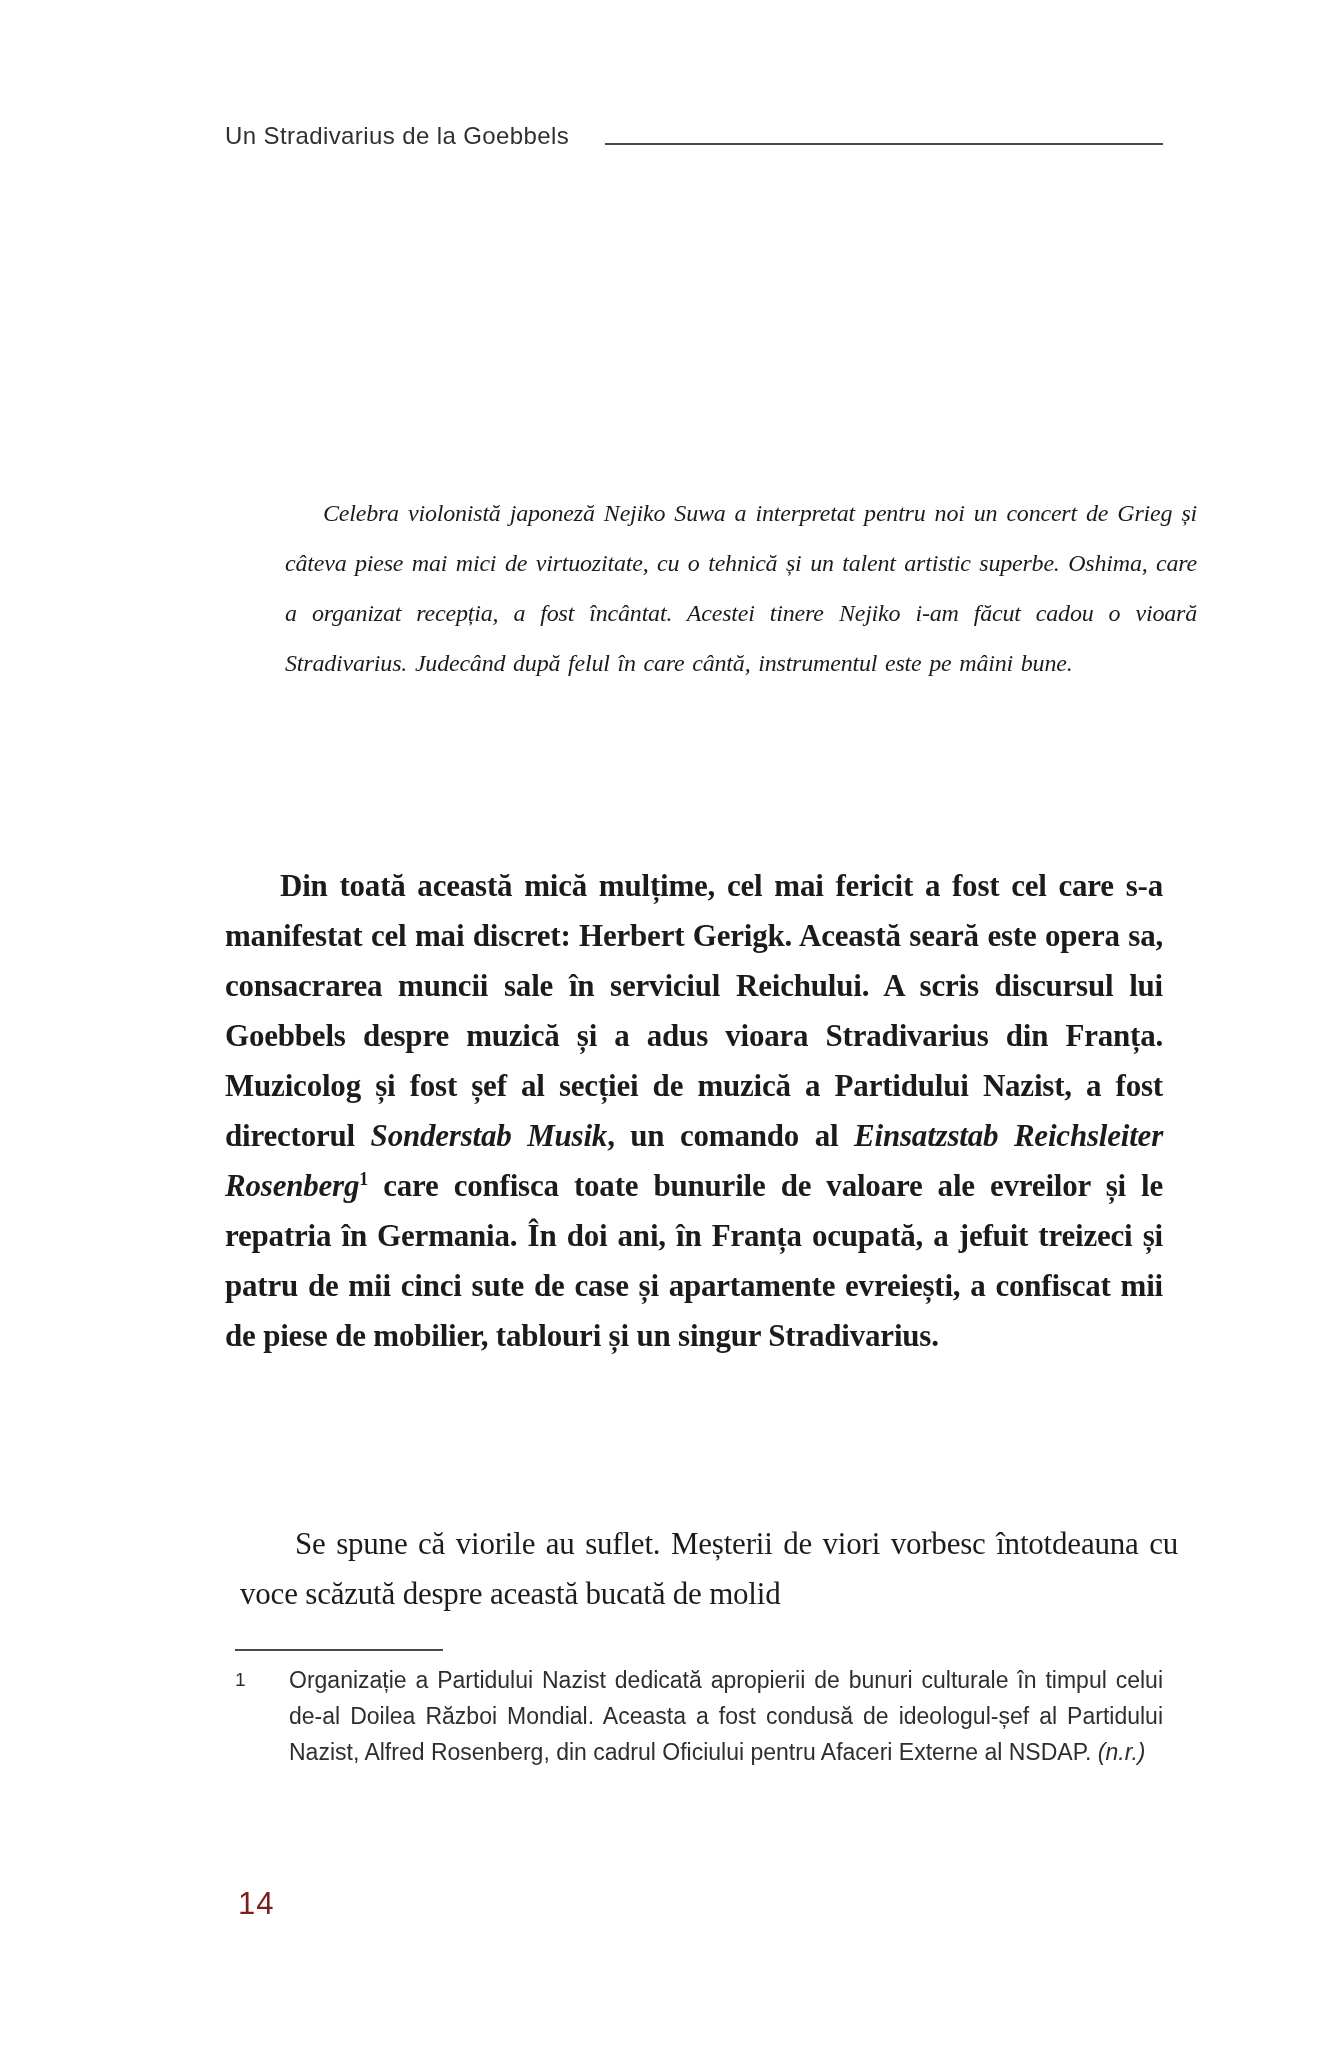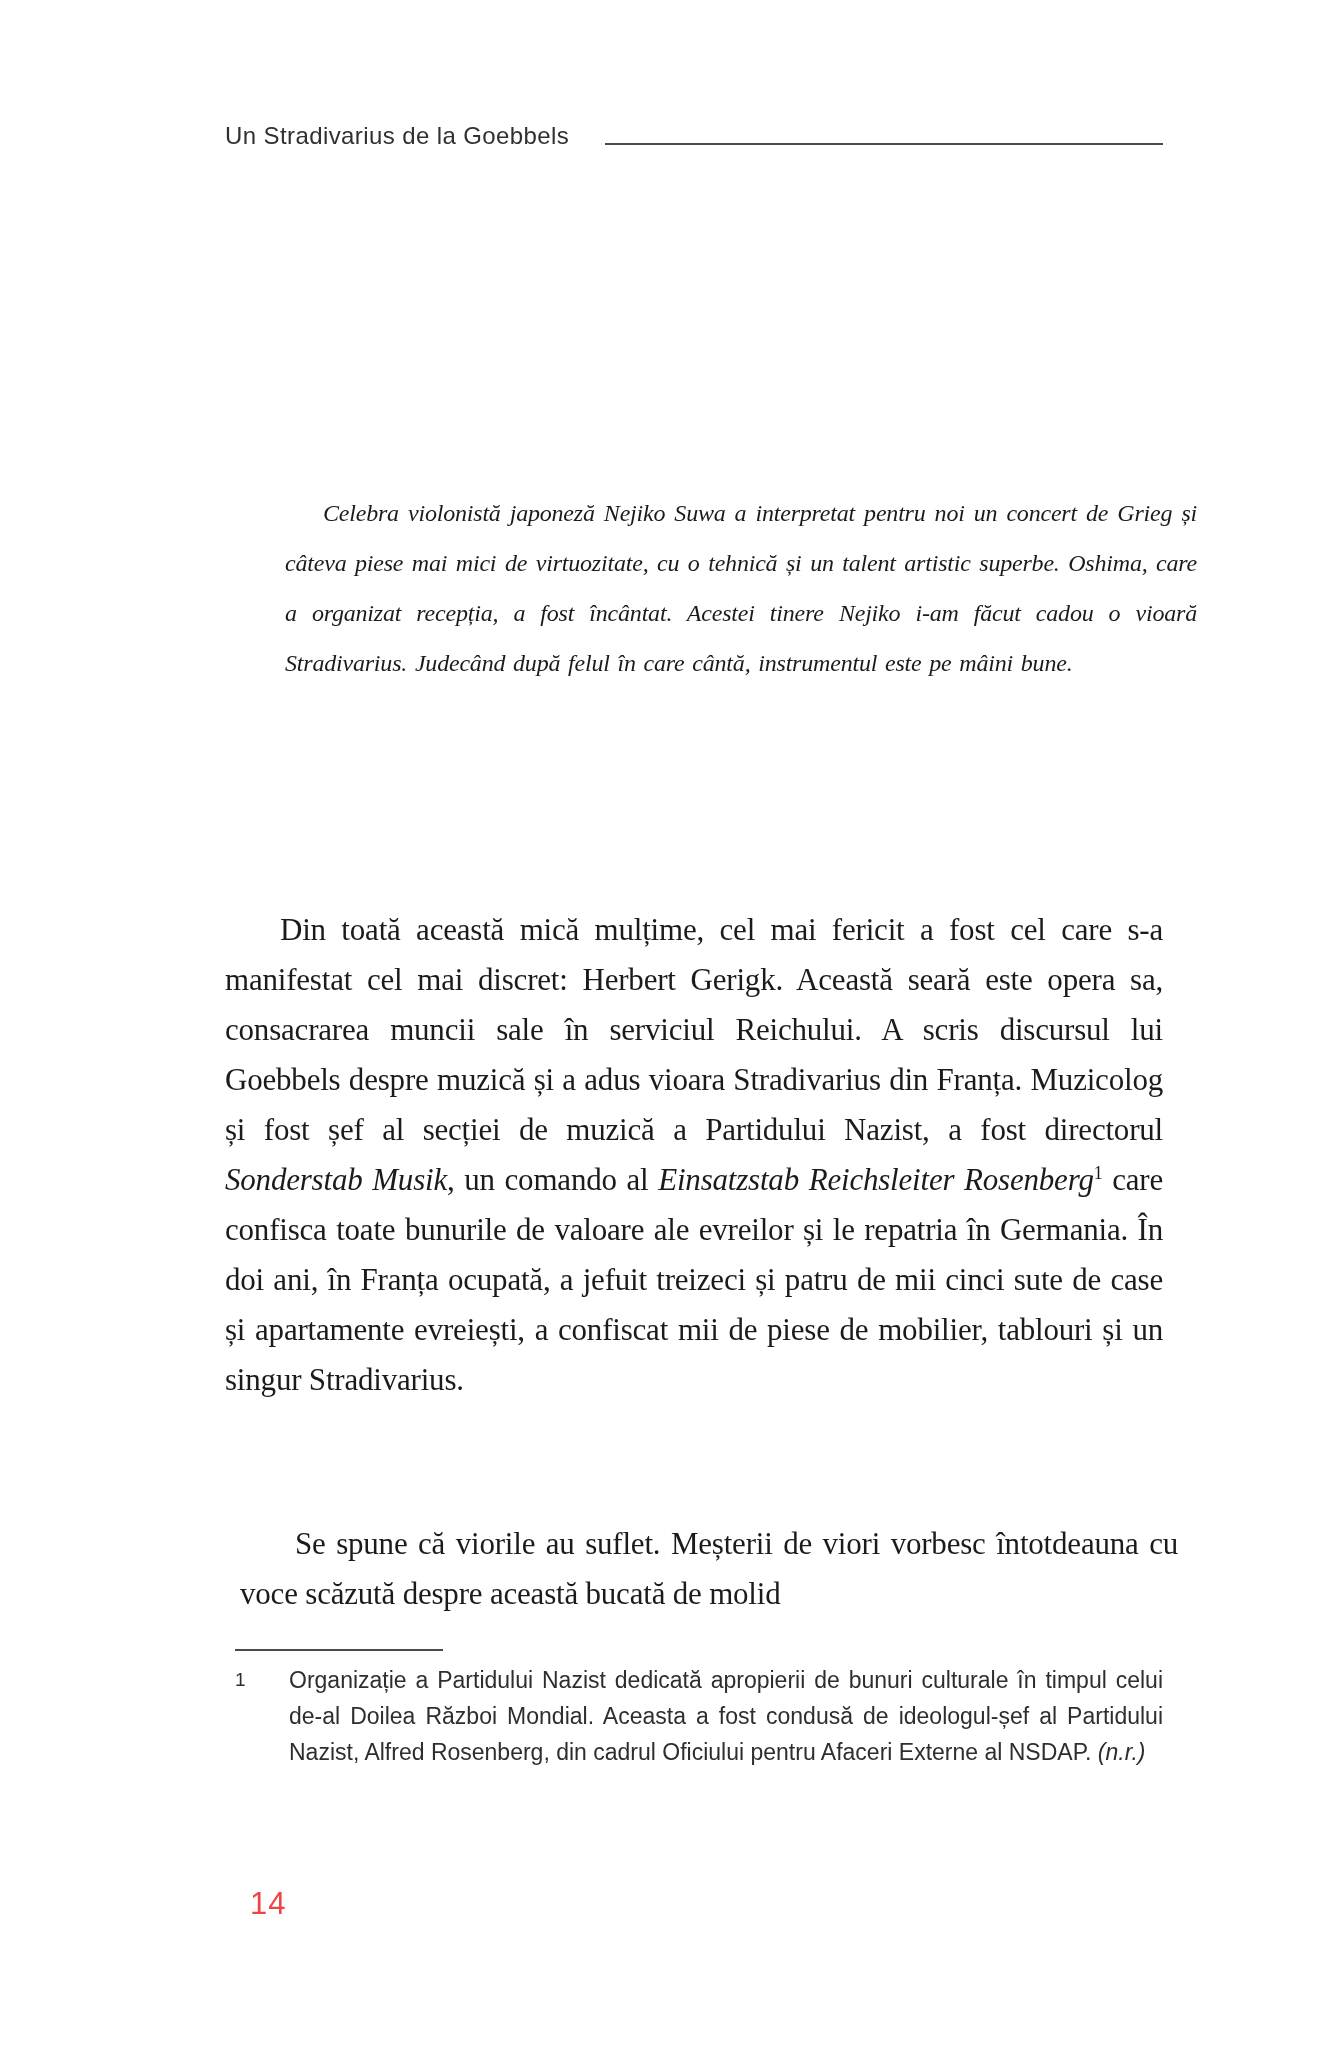--- a/index.html
+++ b/index.html
@@ -57,21 +57,21 @@
     top: 464px;
     padding-left: 20px;
     padding-right: 6px;
     box-sizing: border-box;
     font-style: italic;
     font-size: 24px;
     word-spacing: 2px;
     text-indent: 38px;
   }
 
-  .para-2 { top: 874px; }
+  .para-2 { top: 830px; font-weight: bold; }
   .para-3 { top: 1488px; margin-left: 15px; }
 
   .para-2 sup {
     font-size: 0.58em;
     line-height: 0;
     vertical-align: super;
   }
 
   
   .footnote-rule {
@@ -97,27 +97,27 @@
     flex: 0 0 34px;
     font-size: 19px;
   }
   .footnote .fn-text {
     flex: 1;
     text-align: justify;
   }
 
   .page-number {
     position: absolute;
-    left: 250px;
+    left: 238px;
     top: 1886px;
     font-family: "Liberation Sans", sans-serif;
     font-weight: 300;
     font-size: 31px;
     letter-spacing: 1px;
-    color: #ef4444;
+    color: #7f1d1d;
   }
 </style>
 </head>
 <body>
 
 <div class="page">
 
   <div class="content-x header">
     <span>Un Stradivarius de la Goebbels</span>
     <div class="rule"></div>

